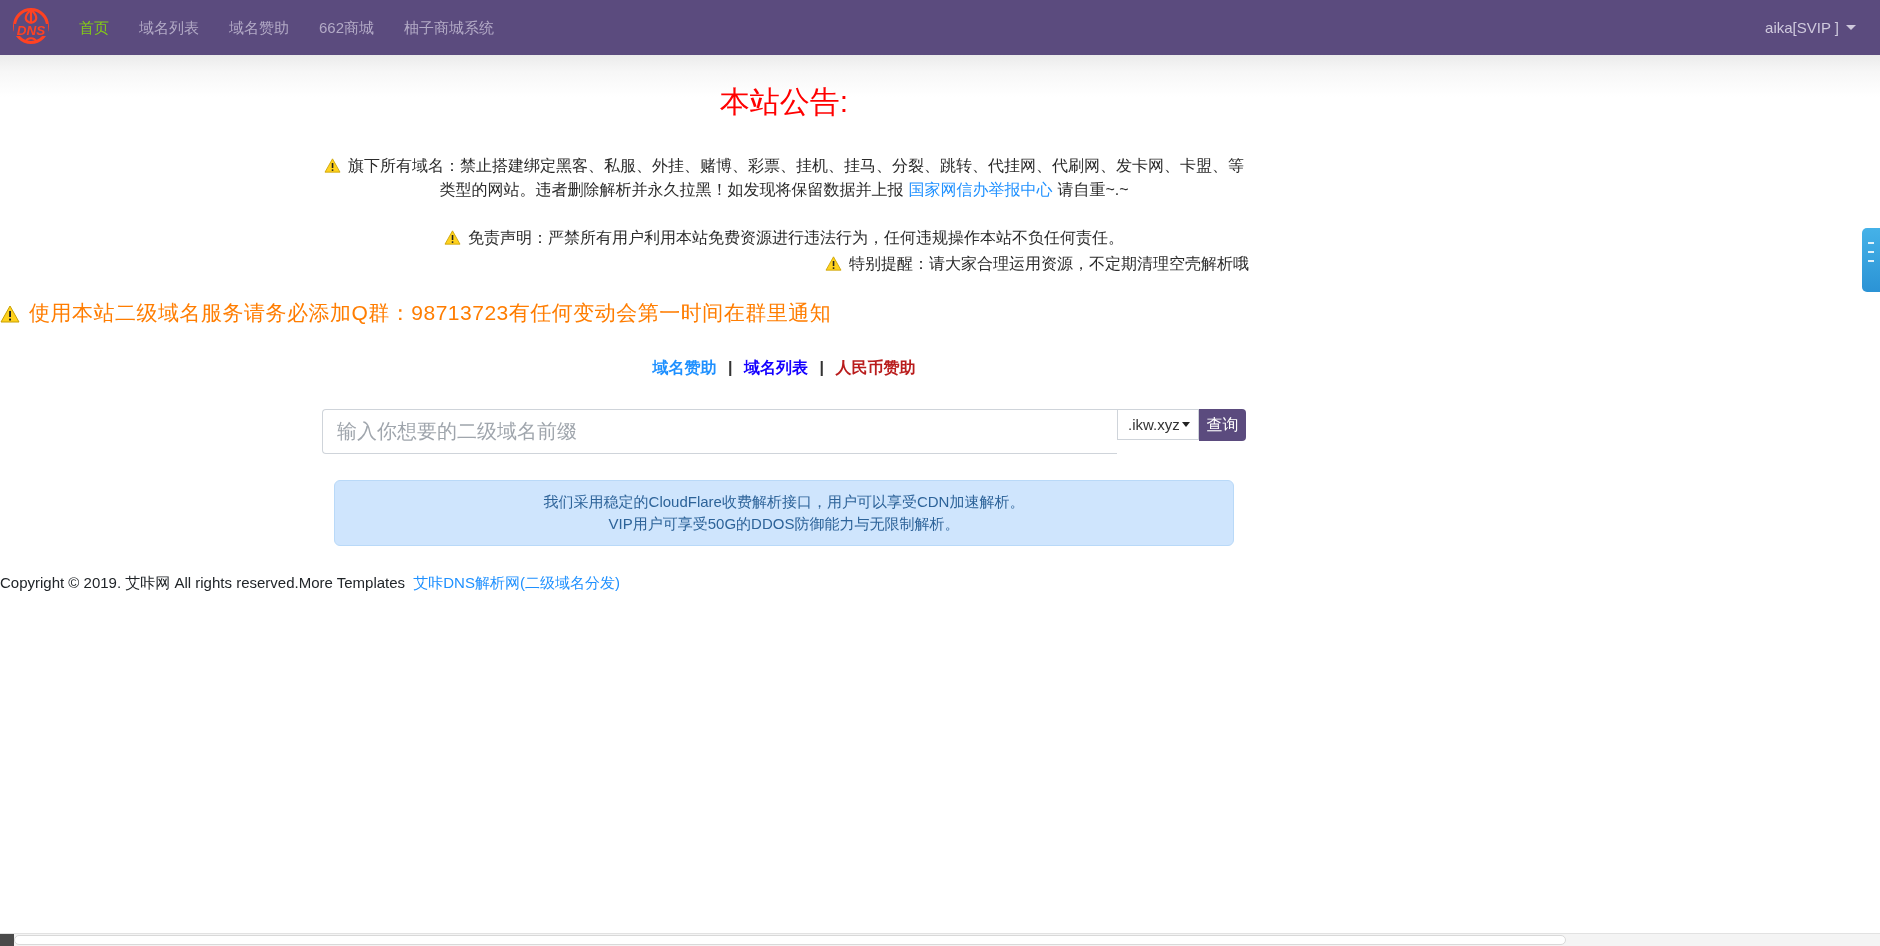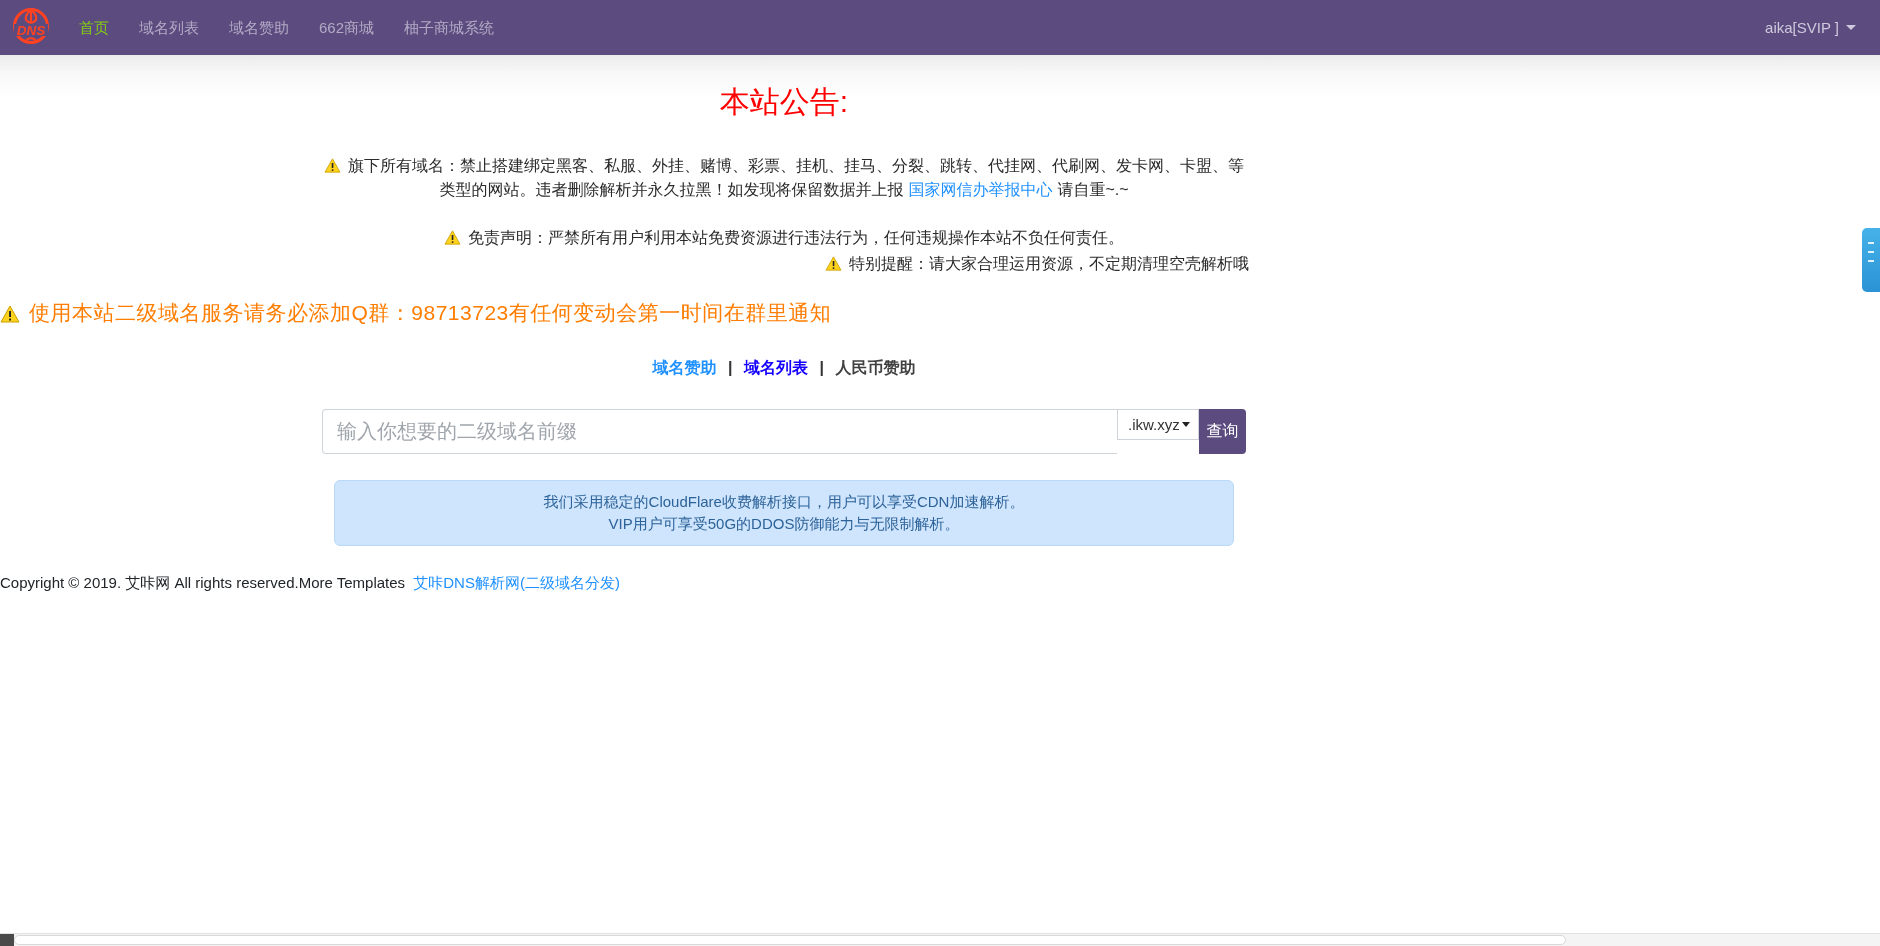--- a/index.html
+++ b/index.html
@@ -84,21 +84,21 @@
     width:82px; height:31px; border:1px solid #cfd4da; background:#fff;
     display:flex; align-items:center; justify-content:space-between;
     padding:0 8px 0 10px; font-size:15px; color:#333; cursor:pointer;
   }
   .select-caret {
     width:0; height:0; border-left:4px solid transparent;
     border-right:4px solid transparent; border-top:5px solid #222;
     display:inline-block;
   }
   .search-btn {
-    width:47px; height:45px; border:none; background:#5b4b7e; color:#fff;
+    width:47px; height:32px; border:none; background:#5b4b7e; color:#fff;
     font-size:16px; border-radius:0 4px 4px 0; cursor:pointer;
     font-family:"Liberation Sans","DejaVu Sans",sans-serif;
   }
 
   
   .info-box {
     width:900px; margin:26px auto 0 auto; padding:10px 16px;
     background:#cfe5fd; border:1px solid #b9d9f8; border-radius:6px;
     text-align:center; font-size:15px; line-height:22px; color:#2d6399;
   }
@@ -207,21 +207,21 @@
           <rect x="9.1" y="13.6" width="1.9" height="1.9" fill="#222"></rect>
         </svg>
     </span><span>使用本站二级域名服务请务必添加Q群：98713723有任何变动会第一时间在群里通知</span>
   </p>
 
   <div class="quick-links">
     <a style="color: rgb(30, 144, 255);">域名赞助</a>
     <span class="ql-sep">|</span>
     <a style="color: rgb(21, 0, 255);">域名列表</a>
     <span class="ql-sep">|</span>
-    <a style="color: #404040;">人民币赞助</a>
+    <a style="color: #b91c1c;">人民币赞助</a>
   </div>
 
   <div class="search-bar">
     <input class="search-input" type="text" placeholder="输入你想要的二级域名前缀" style="">
     <div class="domain-select">
       <span>.ikw.xyz</span>
       <span class="select-caret"></span>
     </div>
     <button class="search-btn">查询</button>
   </div>

